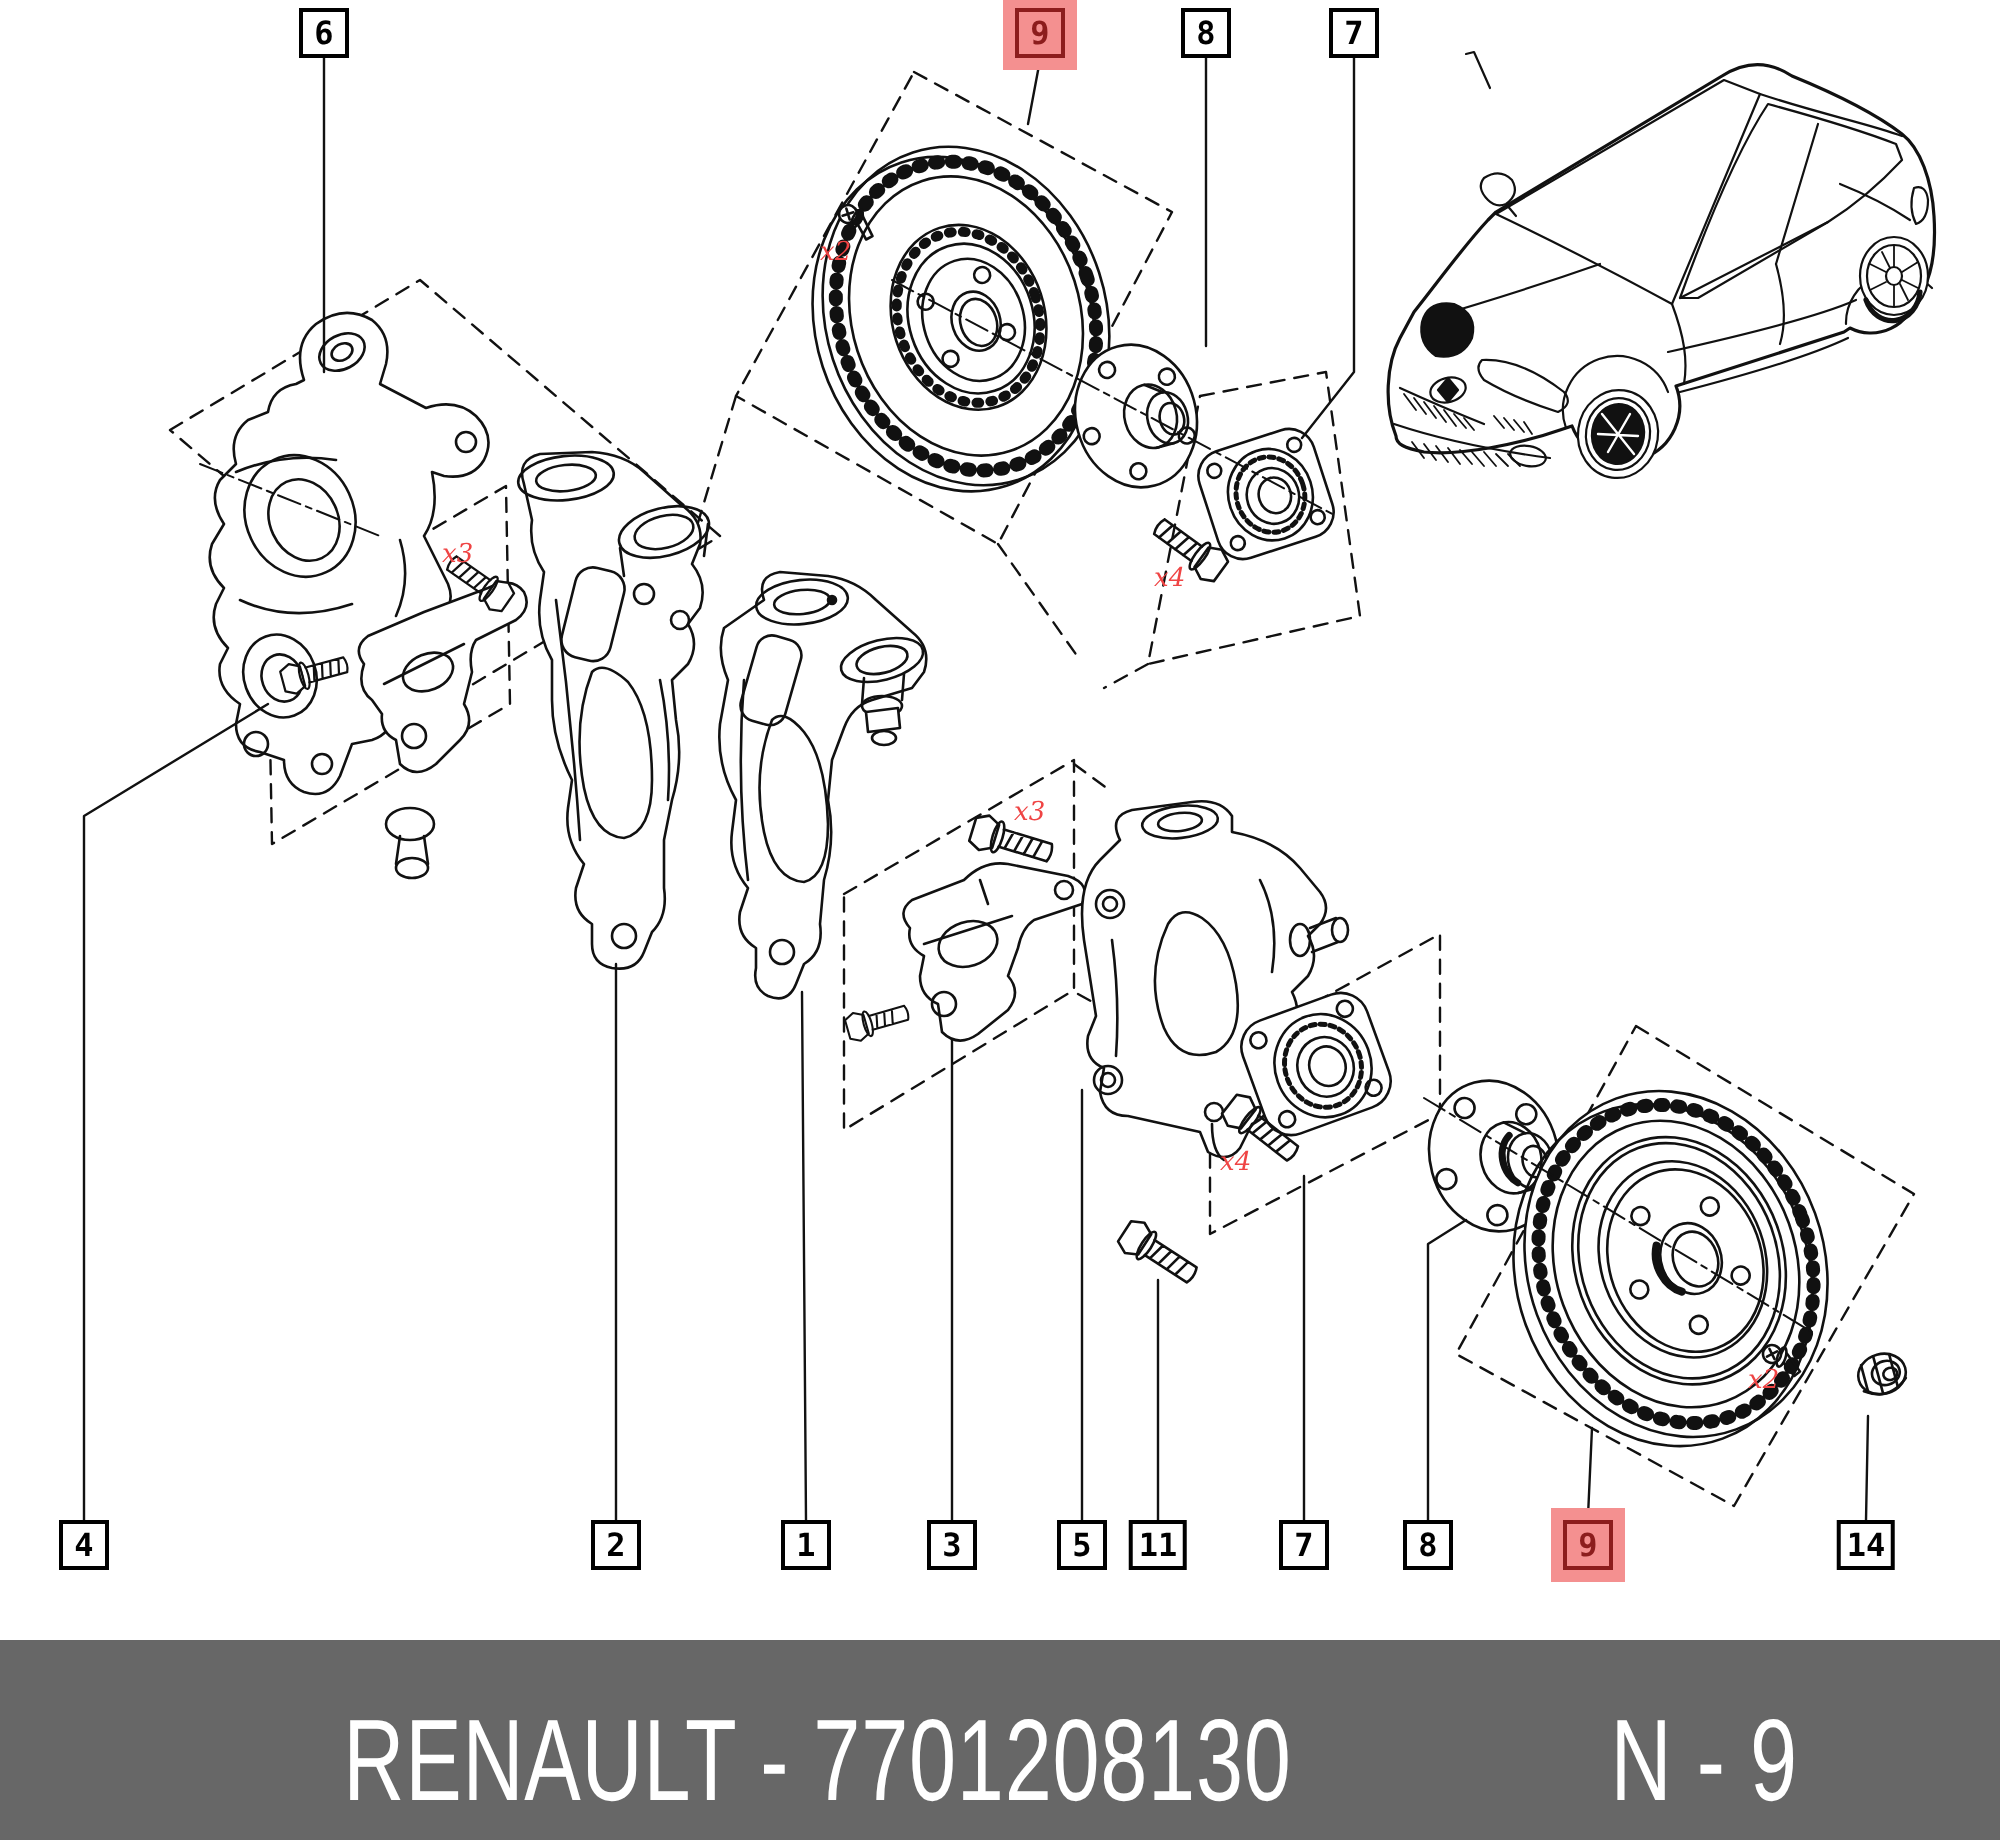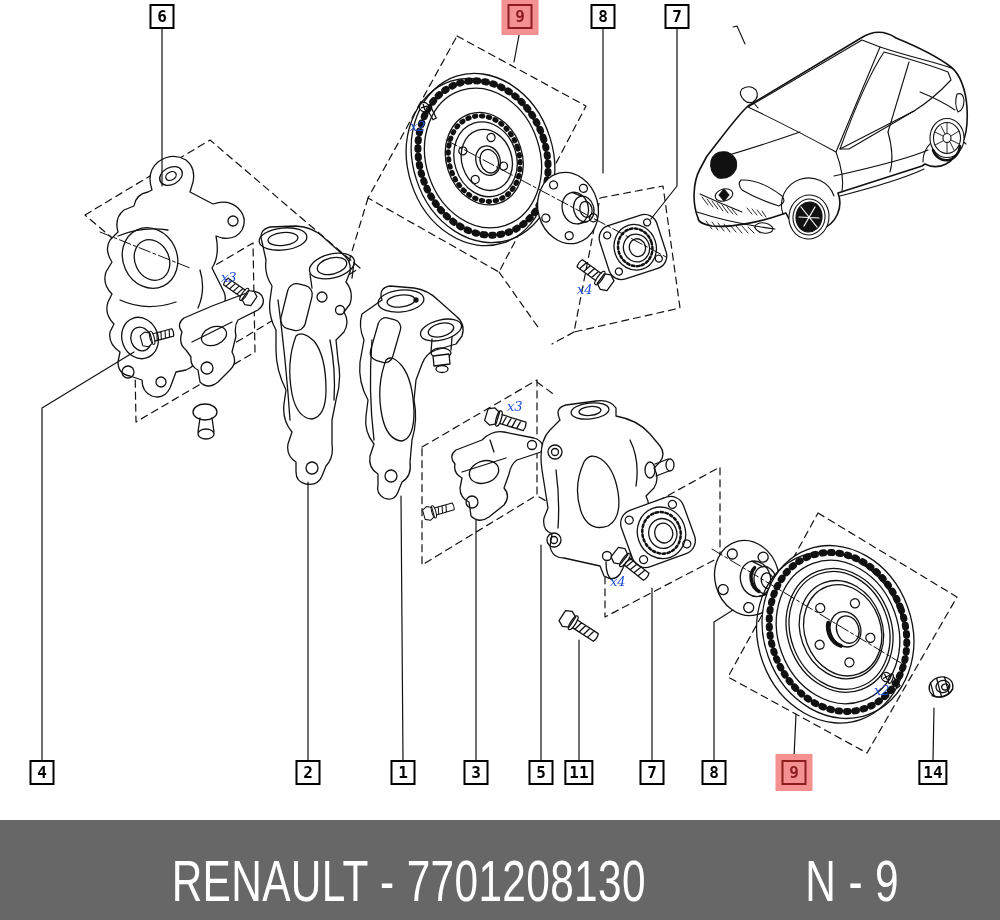--- a/index.html
+++ b/index.html
@@ -8,21 +8,21 @@
   .stage svg{position:absolute;left:0;top:0;}
   .layer{position:absolute;left:0;top:0;width:1000px;height:820px;}
   .callout{position:absolute;transform:translateX(-50%);box-sizing:border-box;
            min-width:25px;height:25px;padding:0 3px;border:2px solid #000;background:#fff;
            display:flex;align-items:center;justify-content:center;
            font:700 16px "DejaVu Sans Mono",monospace;color:#000;line-height:1;}
   .halo{position:absolute;transform:translateX(-50%);width:37px;height:37px;
         display:flex;align-items:center;justify-content:center;background:var(--hl-bg,#f49090);}
   .halo .callout{position:static;transform:none;background:transparent;
                  border-color:var(--hl-line,#8c1d1d);color:var(--hl-line,#8c1d1d);}
-  .qty{position:absolute;font:italic 13px "DejaVu Serif",serif;color:#1d4ed8;white-space:nowrap;}
+  .qty{position:absolute;font:italic 13px "DejaVu Serif",serif;color:#ef4444;white-space:nowrap;}
   .footer{position:absolute;left:0;top:820px;width:1000px;height:120px;
           background:var(--footer-bg,#676767);display:flex;align-items:center;
           justify-content:center;gap:55px;}
   .footer .txt{color:var(--footer-text,#fff);font-family:"Liberation Sans",sans-serif;
                font-size:58px;font-weight:400;letter-spacing:0.5px;white-space:nowrap;
                transform:scaleX(0.73);}
 </style>
 </head>
 <body>
 

